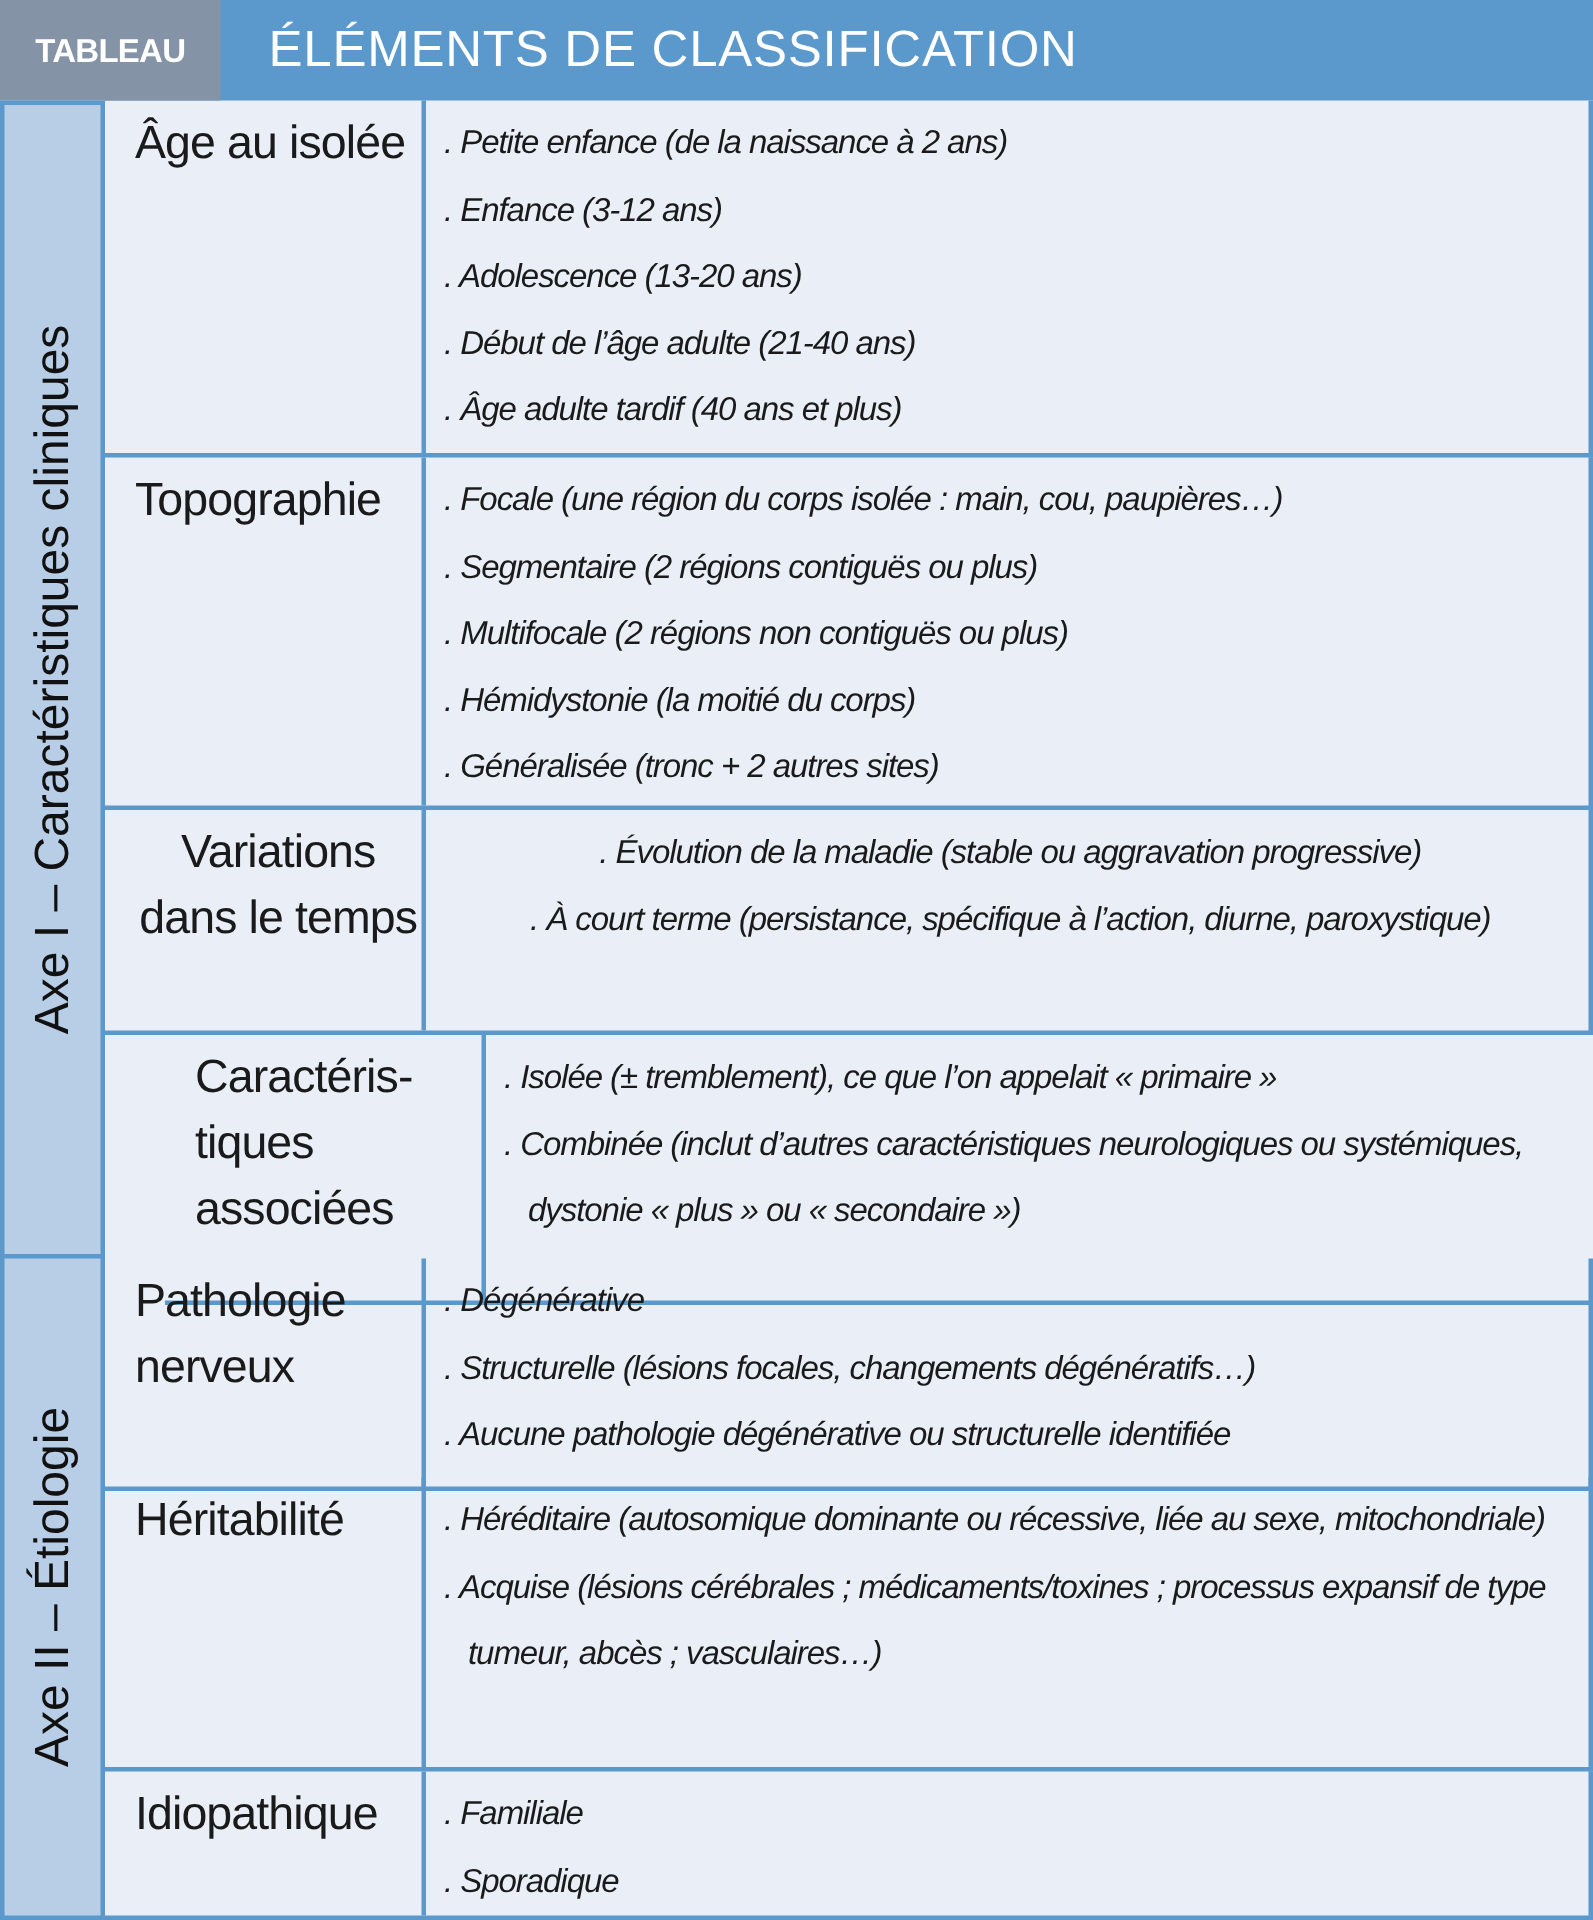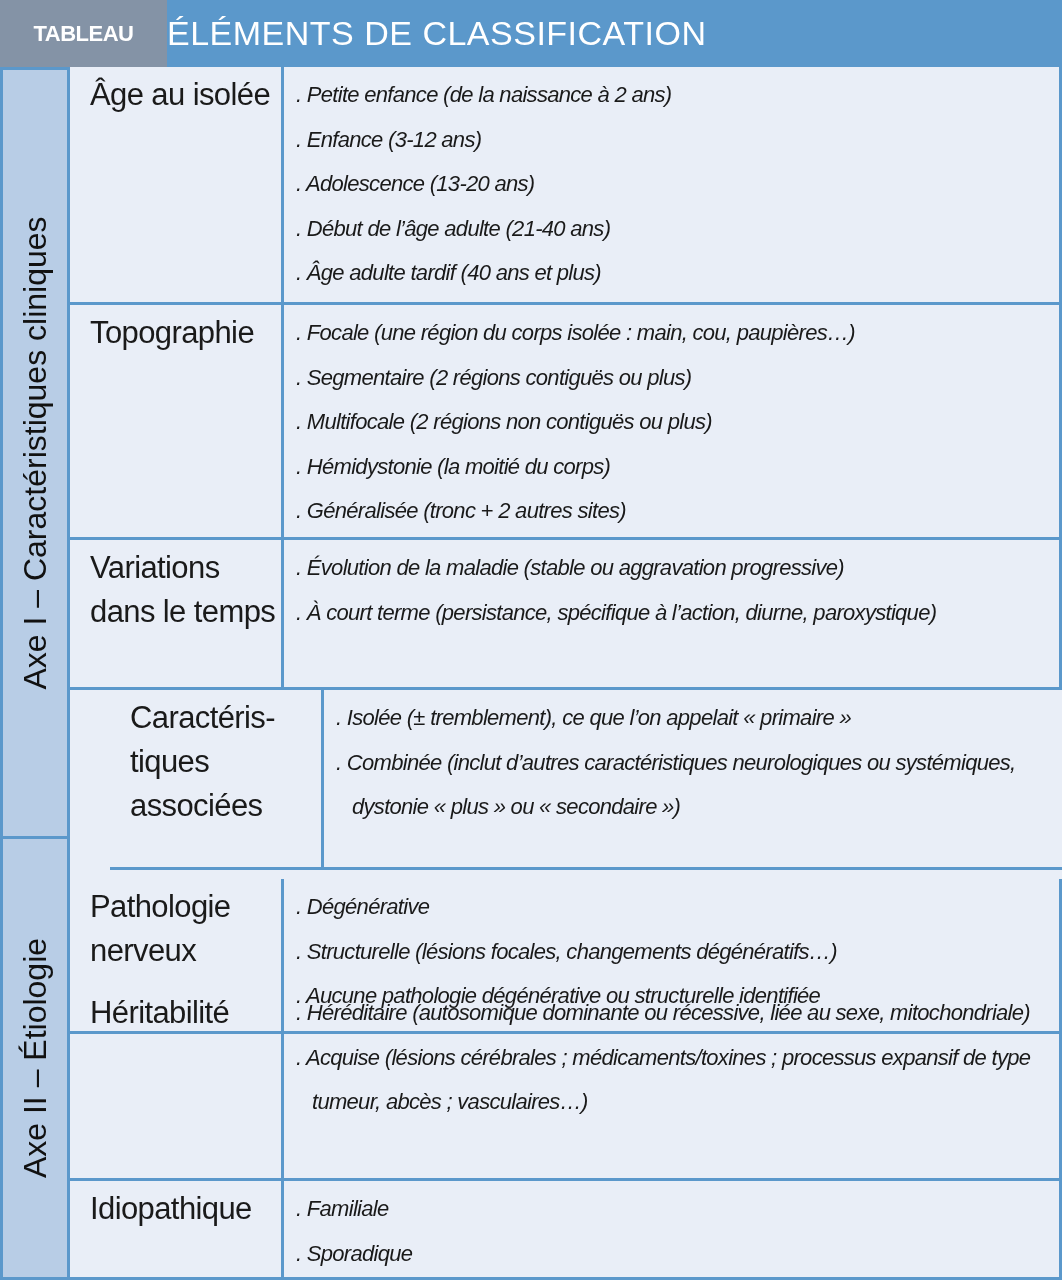--- a/index.html
+++ b/index.html
@@ -8,27 +8,27 @@
     background: #e9eef7;
     font-family: "Liberation Sans", sans-serif;
     color: #1a1a1a;
     position: relative;
   }
   .header {
     position: absolute; left: 0; top: 0; width: 1062px; height: 67px;
     background: #5b98cb; display: flex; align-items: stretch;
   }
   .header .tag {
-    width: 167px; background: #8493a6; color: #ffffff;
+    width: 147px; background: #8493a6; color: #ffffff;
     font-weight: bold; font-size: 22px; letter-spacing: -0.5px;
     display: flex; align-items: center; justify-content: center;
     padding-top: 0px;
   }
   .header .title {
-    color: #ffffff; font-size: 34px; 
+    color: #ffffff; font-size: 34px; padding-left: 32px;
     display: flex; align-items: center; letter-spacing: 0.5px;
   }
   .table {
     position: absolute; left: 0; top: 67px; width: 1062px; height: 1213px;
   }
   .axis {
     position: absolute; left: 0; width: 70px;
     background: #b8cde6;
     border: 3px solid #5b98cb; border-right: 3px solid #5b98cb;
     box-sizing: border-box;
@@ -92,21 +92,21 @@
     </div>
     <div class="items">
       <div class="item">. Focale (une région du corps isolée : main, cou, paupières…)</div>
       <div class="item">. Segmentaire (2 régions contiguës ou plus)</div>
       <div class="item">. Multifocale (2 régions non contiguës ou plus)</div>
       <div class="item">. Hémidystonie (la moitié du corps)</div>
       <div class="item">. Généralisée (tronc + 2 autres sites)</div>
     </div>
   </div>
 
-  <div class="row" style="top:473px; height:150px;">
+  <div class="row" style="top:473px; height:150px;text-align:center;">
     <div class="name">
       <span>Variations</span>
       <span>dans le temps</span>
     </div>
     <div class="items">
       <div class="item">. Évolution de la maladie (stable ou aggravation progressive)</div>
       <div class="item">. À court terme (persistance, spécifique à l’action, diurne, paroxystique)</div>
     </div>
   </div>
 
@@ -119,21 +119,21 @@
     <div class="items">
       <div class="item">. Isolée (± tremblement), ce que l’on appelait « primaire »</div>
       <div class="item">. Combinée (inclut d’autres caractéristiques neurologiques ou systémiques, dystonie « plus » ou « secondaire »)</div>
     </div>
   </div>
 
   <div class="axis" style="top:769px; height:444px;">
     <div class="label">Axe II – Étiologie</div>
   </div>
 
-  <div class="row" style="top:772px; height:155px;margin-top:40px;">
+  <div class="row" style="top:772px; height:155px;">
     <div class="name">
       <span>Pathologie</span>
       <span>nerveux</span>
     </div>
     <div class="items">
       <div class="item">. Dégénérative</div>
       <div class="item">. Structurelle (lésions focales, changements dégénératifs…)</div>
       <div class="item">. Aucune pathologie dégénérative ou structurelle identifiée</div>
     </div>
   </div>

